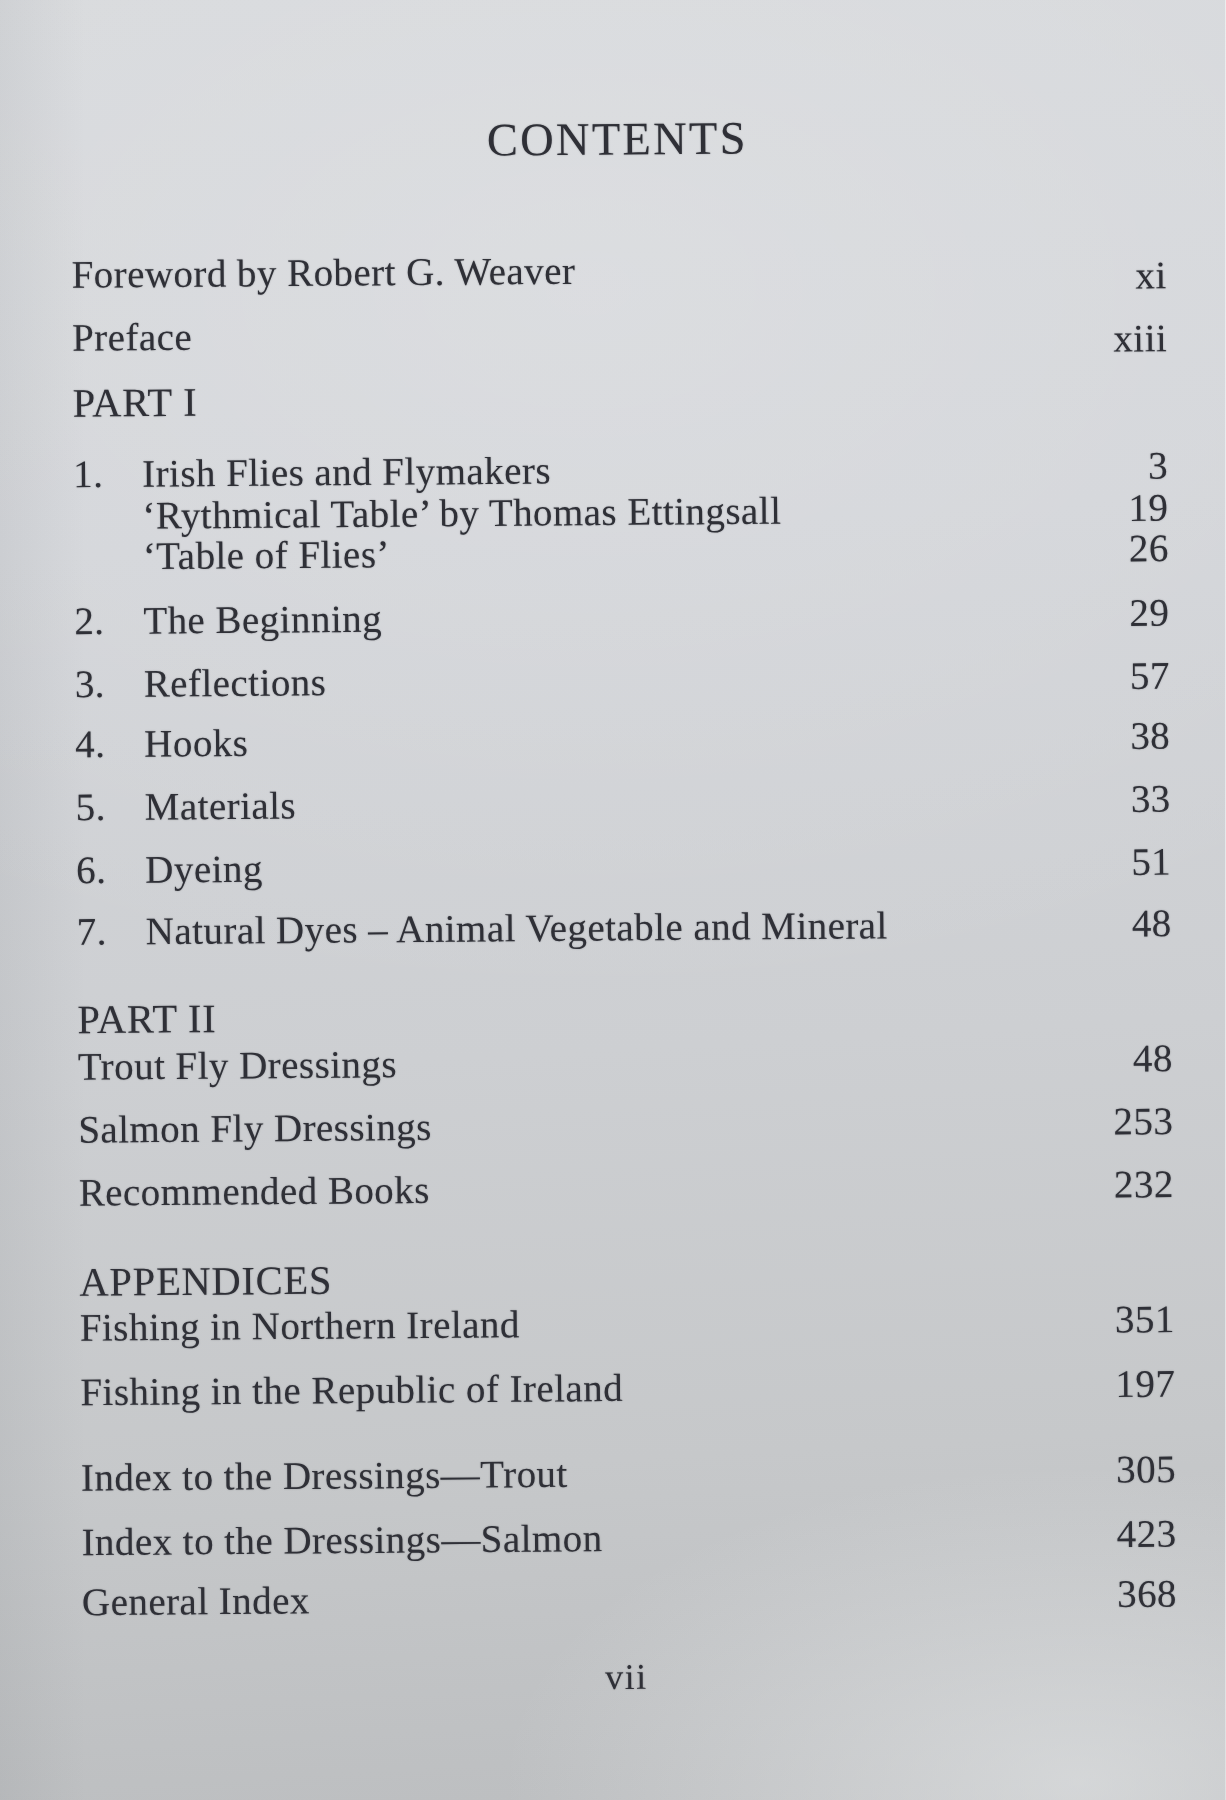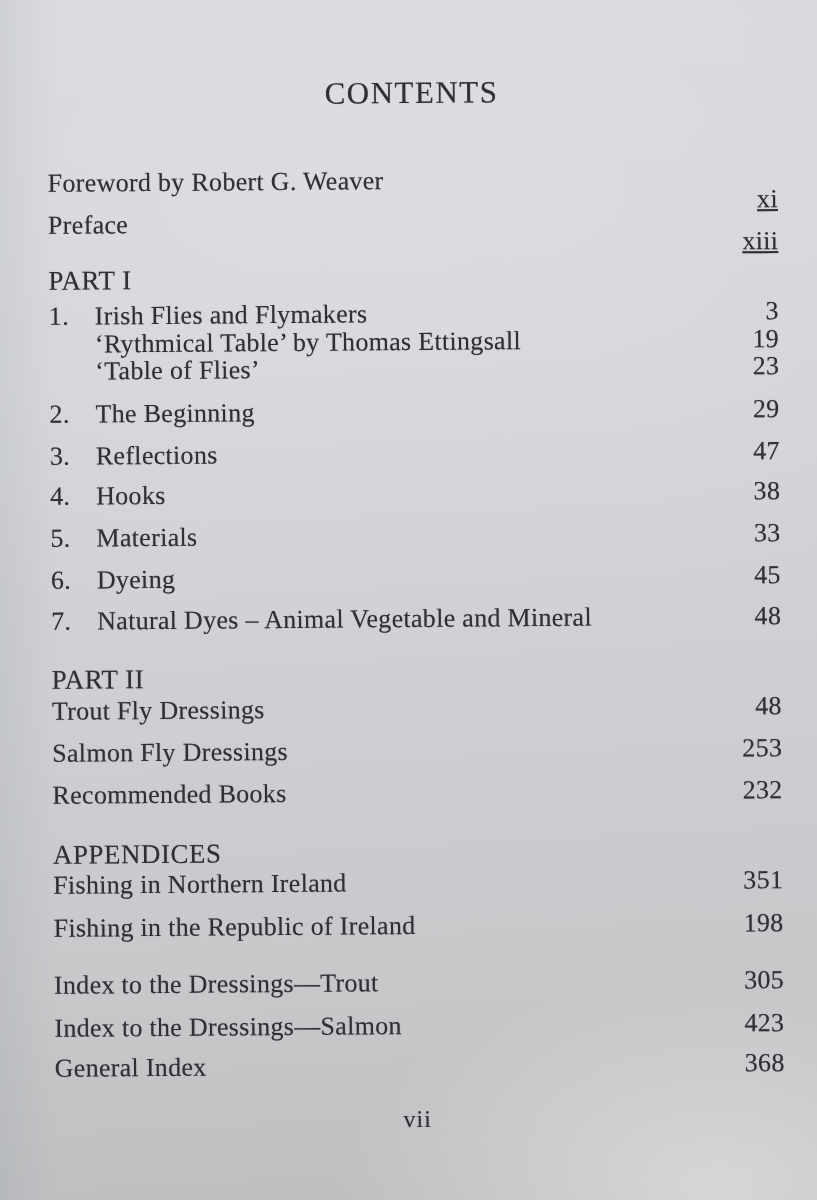--- a/index.html
+++ b/index.html
@@ -33,21 +33,21 @@
   }
   .row {
     position:absolute; left:51px; right:36px;
     display:flex; align-items:baseline;
     font-size:26px; letter-spacing:0.3px;
     white-space:nowrap;
   }
   .num { flex:none; width:46px; }
   .lbl { flex:1; overflow:hidden; }
   .pg  { flex:none; text-align:right; }
-  .pg-low { position:relative; top:21px;text-decoration:underline; }
+  .pg-low { position:relative; top:6px; }
   .folio {
     position:absolute; top:1106px; left:10px; right:0;
     text-align:center; font-size:24px; letter-spacing:1px;
   }
 </style>
 </head>
 <body>
 
 <div class="sheet">
 
@@ -55,61 +55,61 @@
 
   <div class="row" style="top:166px">
     <span class="lbl">Foreword by Robert G. Weaver</span>
     <span class="pg pg-low">xi</span>
   </div>
   <div class="row" style="top:208px">
     <span class="lbl">Preface</span>
     <span class="pg pg-low">xiii</span>
   </div>
 
-  <div class="hd" style="top:263px">PART I</div>
+  <div class="hd" style="top:251px">PART I</div>
 
   <div class="row" style="top:299px">
     <span class="num">1.</span>
     <span class="lbl">Irish Flies and Flymakers</span>
     <span class="pg">3</span>
   </div>
   <div class="row" style="top:327px">
     <span class="num"></span>
     <span class="lbl">‘Rythmical Table’ by Thomas Ettingsall</span>
     <span class="pg">19</span>
   </div>
   <div class="row" style="top:354px">
     <span class="num"></span>
     <span class="lbl">‘Table of Flies’</span>
-    <span class="pg">23</span>
+    <span class="pg">26</span>
   </div>
   <div class="row" style="top:397px">
     <span class="num">2.</span>
     <span class="lbl">The Beginning</span>
     <span class="pg">29</span>
   </div>
   <div class="row" style="top:439px">
     <span class="num">3.</span>
     <span class="lbl">Reflections</span>
-    <span class="pg">47</span>
+    <span class="pg">57</span>
   </div>
   <div class="row" style="top:479px">
     <span class="num">4.</span>
     <span class="lbl">Hooks</span>
     <span class="pg">38</span>
   </div>
   <div class="row" style="top:521px">
     <span class="num">5.</span>
     <span class="lbl">Materials</span>
     <span class="pg">33</span>
   </div>
   <div class="row" style="top:563px">
     <span class="num">6.</span>
     <span class="lbl">Dyeing</span>
-    <span class="pg">45</span>
+    <span class="pg">51</span>
   </div>
   <div class="row" style="top:604px">
     <span class="num">7.</span>
     <span class="lbl">Natural Dyes – Animal Vegetable and Mineral</span>
     <span class="pg">48</span>
   </div>
 
   <div class="hd" style="top:662px">PART II</div>
 
   <div class="row" style="top:694px">
@@ -126,21 +126,21 @@
   </div>
 
   <div class="hd" style="top:837px">APPENDICES</div>
 
   <div class="row" style="top:868px">
     <span class="lbl">Fishing in Northern Ireland</span>
     <span class="pg">351</span>
   </div>
   <div class="row" style="top:911px">
     <span class="lbl">Fishing in the Republic of Ireland</span>
-    <span class="pg">198</span>
+    <span class="pg">197</span>
   </div>
 
   <div class="row" style="top:968px">
     <span class="lbl">Index to the Dressings—Trout</span>
     <span class="pg">305</span>
   </div>
   <div class="row" style="top:1011px">
     <span class="lbl">Index to the Dressings—Salmon</span>
     <span class="pg">423</span>
   </div>

